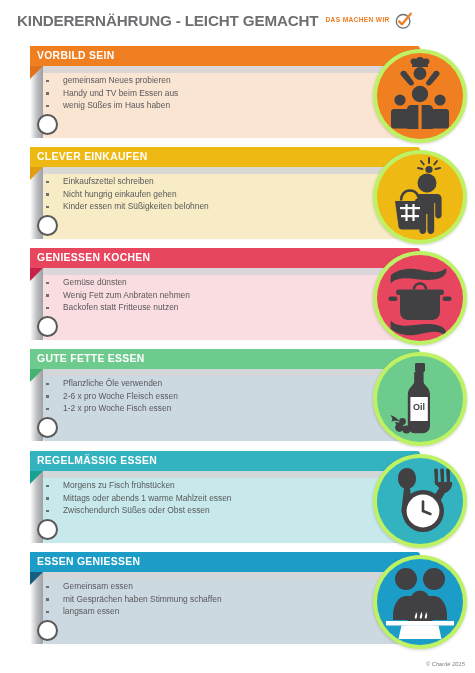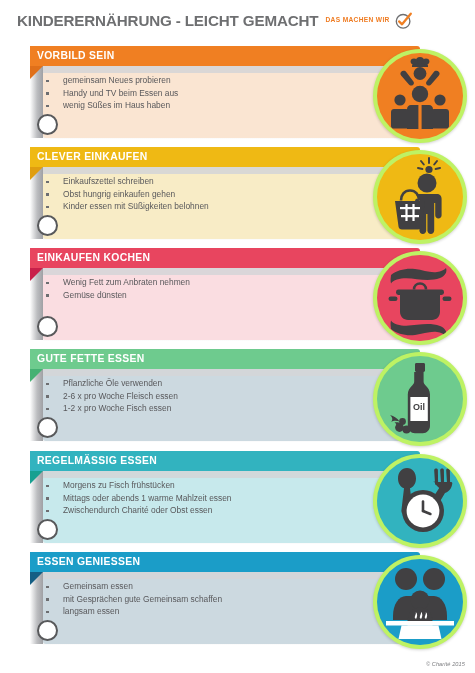--- a/index.html
+++ b/index.html
@@ -299,21 +299,21 @@
     <div class="spine"></div>
 
     <div class="ribbon">
       <div class="ribbon-bar" style="background:#efb914"></div>
       <div class="ribbon-label">CLEVER EINKAUFEN</div>
     </div>
     <div class="ribbon-fold" style="border-top-color:#e09e10"></div>
 
     <ul class="bullets">
       <li>Einkaufszettel schreiben</li>
-          <li>Obst hungrig einkaufen gehen</li>
+          <li>Nicht hungrig einkaufen gehen</li>
           <li>Kinder essen mit Süßigkeiten belohnen</li>
     </ul>
 
     <div class="marker"></div>
 
     <div class="icon-circle">
       <div class="icon-inner" style="background:#efb914">
         <svg viewBox="0 0 86 86" aria-hidden="true">
     <g fill="#414042">
       <g stroke="#414042" stroke-width="2" stroke-linecap="round">
@@ -344,27 +344,28 @@
     <div class="panel-shadow"></div>
 
     <div class="panel" style="background:#fadde1">
       <div class="panel-top-strip"></div>
     </div>
 
     <div class="spine"></div>
 
     <div class="ribbon">
       <div class="ribbon-bar" style="background:#e8455f"></div>
-      <div class="ribbon-label">EINKAUFEN KOCHEN</div>
+      <div class="ribbon-label">GENIESSEN KOCHEN</div>
     </div>
     <div class="ribbon-fold" style="border-top-color:#c9204a"></div>
 
     <ul class="bullets">
-      <li>Wenig Fett zum Anbraten nehmen</li>
-          <li>Gemüse dünsten</li>
+      <li>Gemüse dünsten</li>
+          <li>Wenig Fett zum Anbraten nehmen</li>
+          <li>Backofen statt Fritteuse nutzen</li>
     </ul>
 
     <div class="marker"></div>
 
     <div class="icon-circle">
       <div class="icon-inner" style="background:#e8455f">
         <svg viewBox="0 0 86 86" aria-hidden="true">
     <g fill="#414042">
       <path d="M14 20c6-5 15-7 24-6 8 1 15 4 22 3 4-0.5 7-2 9-4 1.5 4-1 8-6 10-7 2.6-15 2.2-23 1.2-7-0.9-14-1.6-20 0.4-3 1-5 2.4-6 4-1-3.4 0-6.6 0-8.6z"></path>
       <path d="M14 74c6 5 15 7 24 6 8-1 15-4 22-3 4 0.5 7 2 9 4 1.5-4-1-8-6-10-7-2.6-15-2.2-23-1.2-7 0.9-14 1.6-20-0.4-3-1-5-2.4-6-4-1 3.4 0 6.6 0 8.6z"></path>
@@ -430,21 +431,21 @@
 
     <div class="ribbon">
       <div class="ribbon-bar" style="background:#32b3bf"></div>
       <div class="ribbon-label">REGELMÄSSIG ESSEN</div>
     </div>
     <div class="ribbon-fold" style="border-top-color:#18a091"></div>
 
     <ul class="bullets">
       <li>Morgens zu Fisch frühstücken</li>
           <li>Mittags oder abends 1 warme Mahlzeit essen</li>
-          <li>Zwischendurch Charité oder Obst essen</li>
+          <li>Zwischendurch Süßes oder Obst essen</li>
     </ul>
 
     <div class="marker"></div>
 
     <div class="icon-circle">
       <div class="icon-inner" style="background:#32b3bf">
         <svg viewBox="0 0 86 86" aria-hidden="true">
     <g fill="#414042">
       <path d="M30 10c5.4 0 9 4.4 9 10.4 0 5-2.6 8.6-6 9.8l2.6 22.2c0.3 2.6-1.6 4.6-4.2 4.6h-2.8c-2.6 0-4.5-2-4.2-4.6L27 30.2c-3.4-1.2-6-4.8-6-9.8C21 14.4 24.6 10 30 10z"></path>
       <g>
@@ -474,21 +475,21 @@
     <div class="spine"></div>
 
     <div class="ribbon">
       <div class="ribbon-bar" style="background:#1b9dc8"></div>
       <div class="ribbon-label">ESSEN GENIESSEN</div>
     </div>
     <div class="ribbon-fold" style="border-top-color:#145e84"></div>
 
     <ul class="bullets">
       <li>Gemeinsam essen</li>
-          <li>mit Gesprächen gute Gemeinsam schaffen</li>
+          <li>mit Gesprächen haben Stimmung schaffen</li>
           <li>langsam essen</li>
     </ul>
 
     <div class="marker"></div>
 
     <div class="icon-circle">
       <div class="icon-inner" style="background:#1b9dc8">
         <svg viewBox="0 0 86 86" aria-hidden="true">
     <g fill="#414042">
       <circle cx="29" cy="20" r="11"></circle>

